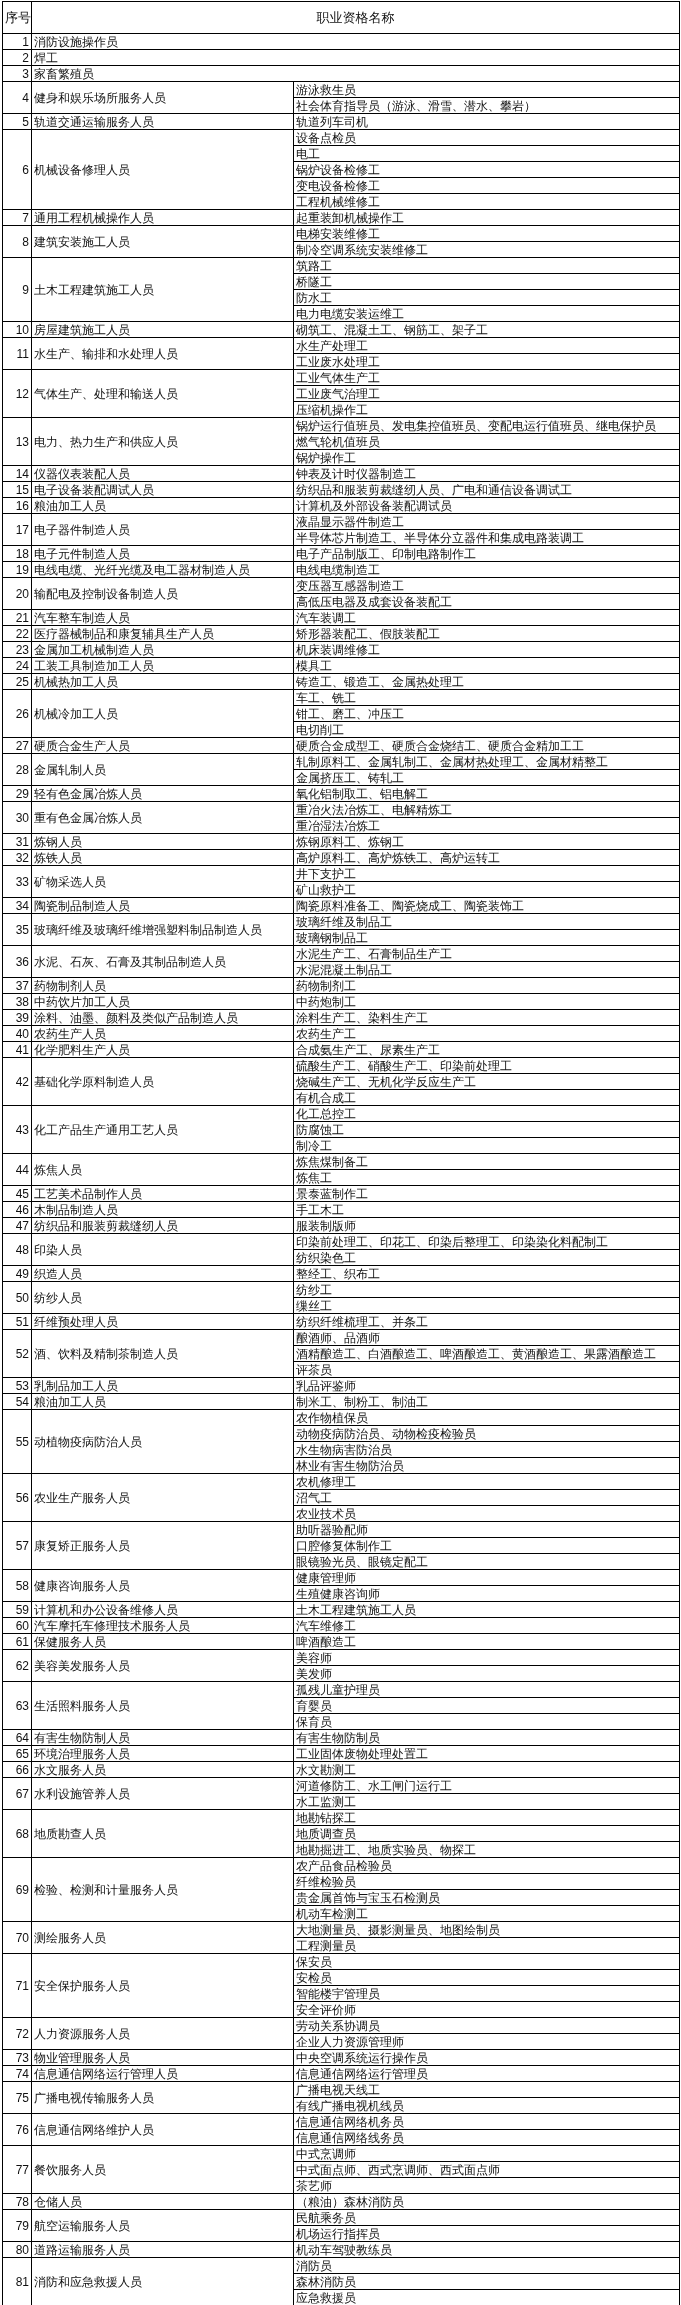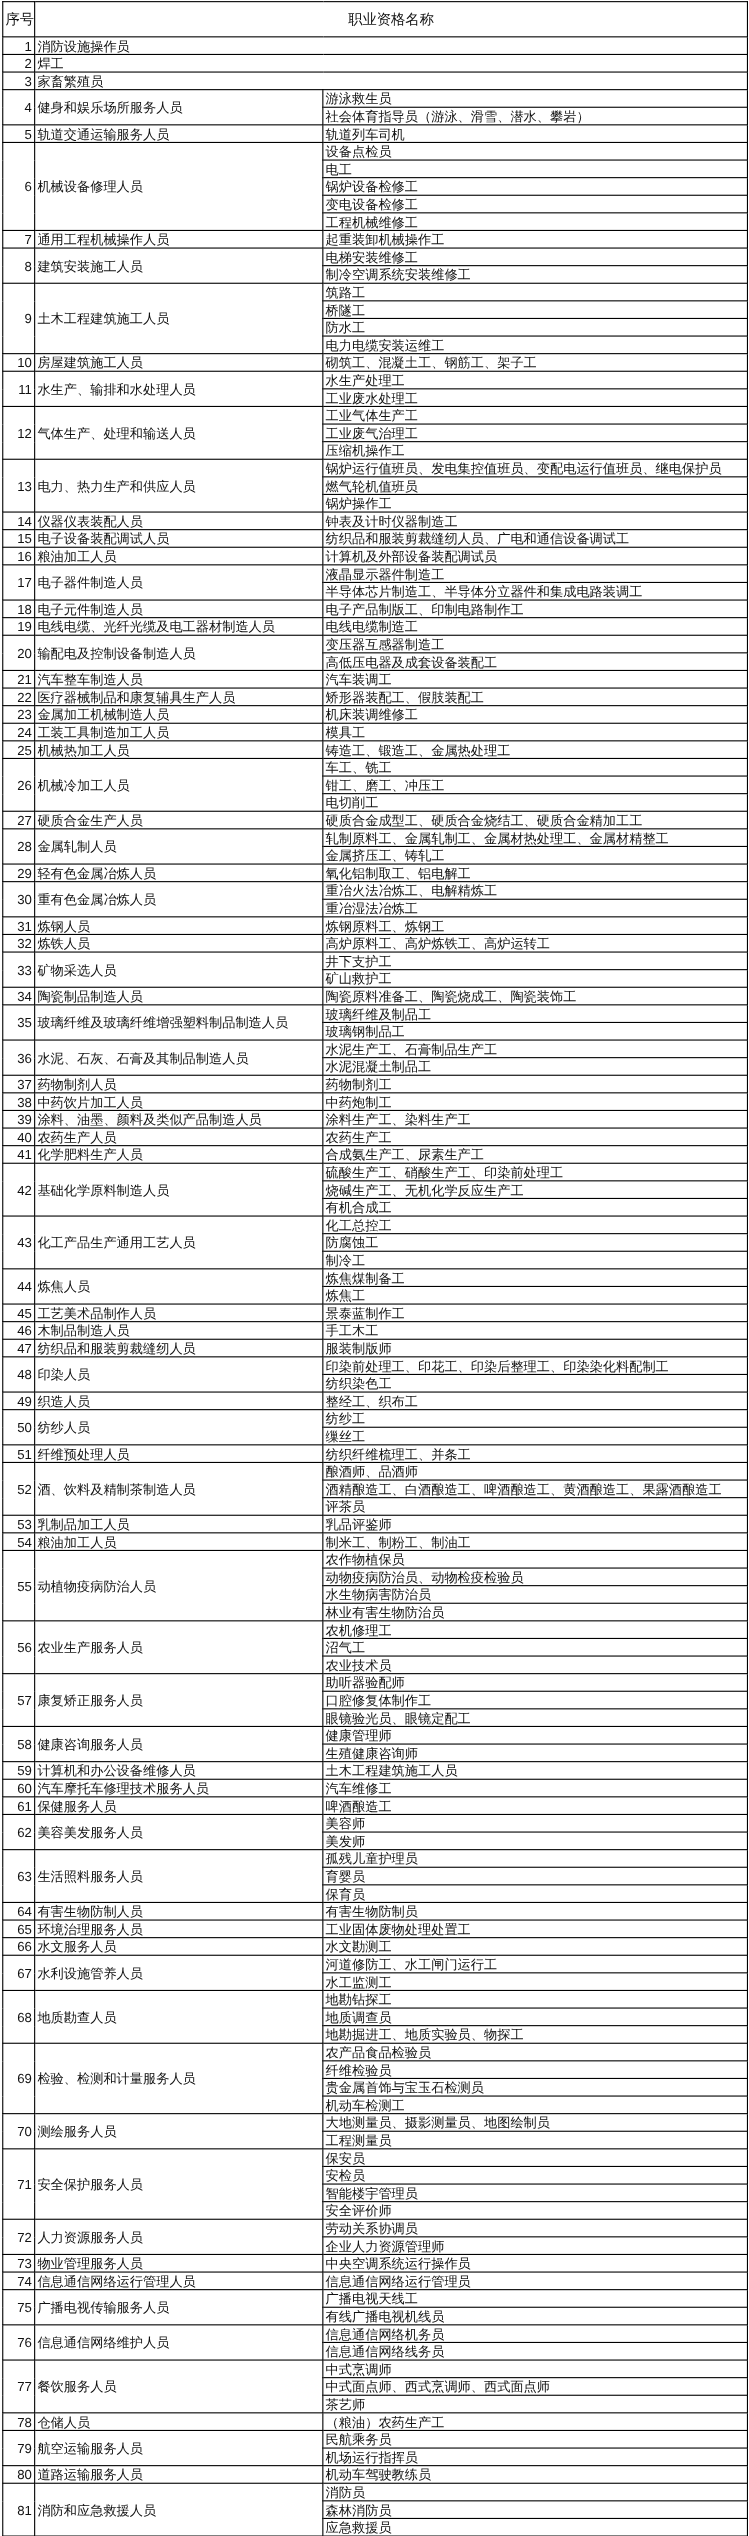--- a/index.html
+++ b/index.html
@@ -619,21 +619,21 @@
         </tr>
         <tr>
           <td class="col-qual">中式面点师、西式烹调师、西式面点师</td>
         </tr>
         <tr>
           <td class="col-qual">茶艺师</td>
         </tr>
         <tr>
           <td class="col-no" rowspan="1">78</td>
           <td class="col-cat" rowspan="1">仓储人员</td>
-          <td class="col-qual">（粮油）农药生产工</td>
+          <td class="col-qual">（粮油）森林消防员</td>
         </tr>
         <tr>
           <td class="col-no" rowspan="2">79</td>
           <td class="col-cat" rowspan="2">航空运输服务人员</td>
           <td class="col-qual">民航乘务员</td>
         </tr>
         <tr>
           <td class="col-qual">机场运行指挥员</td>
         </tr>
         <tr>

